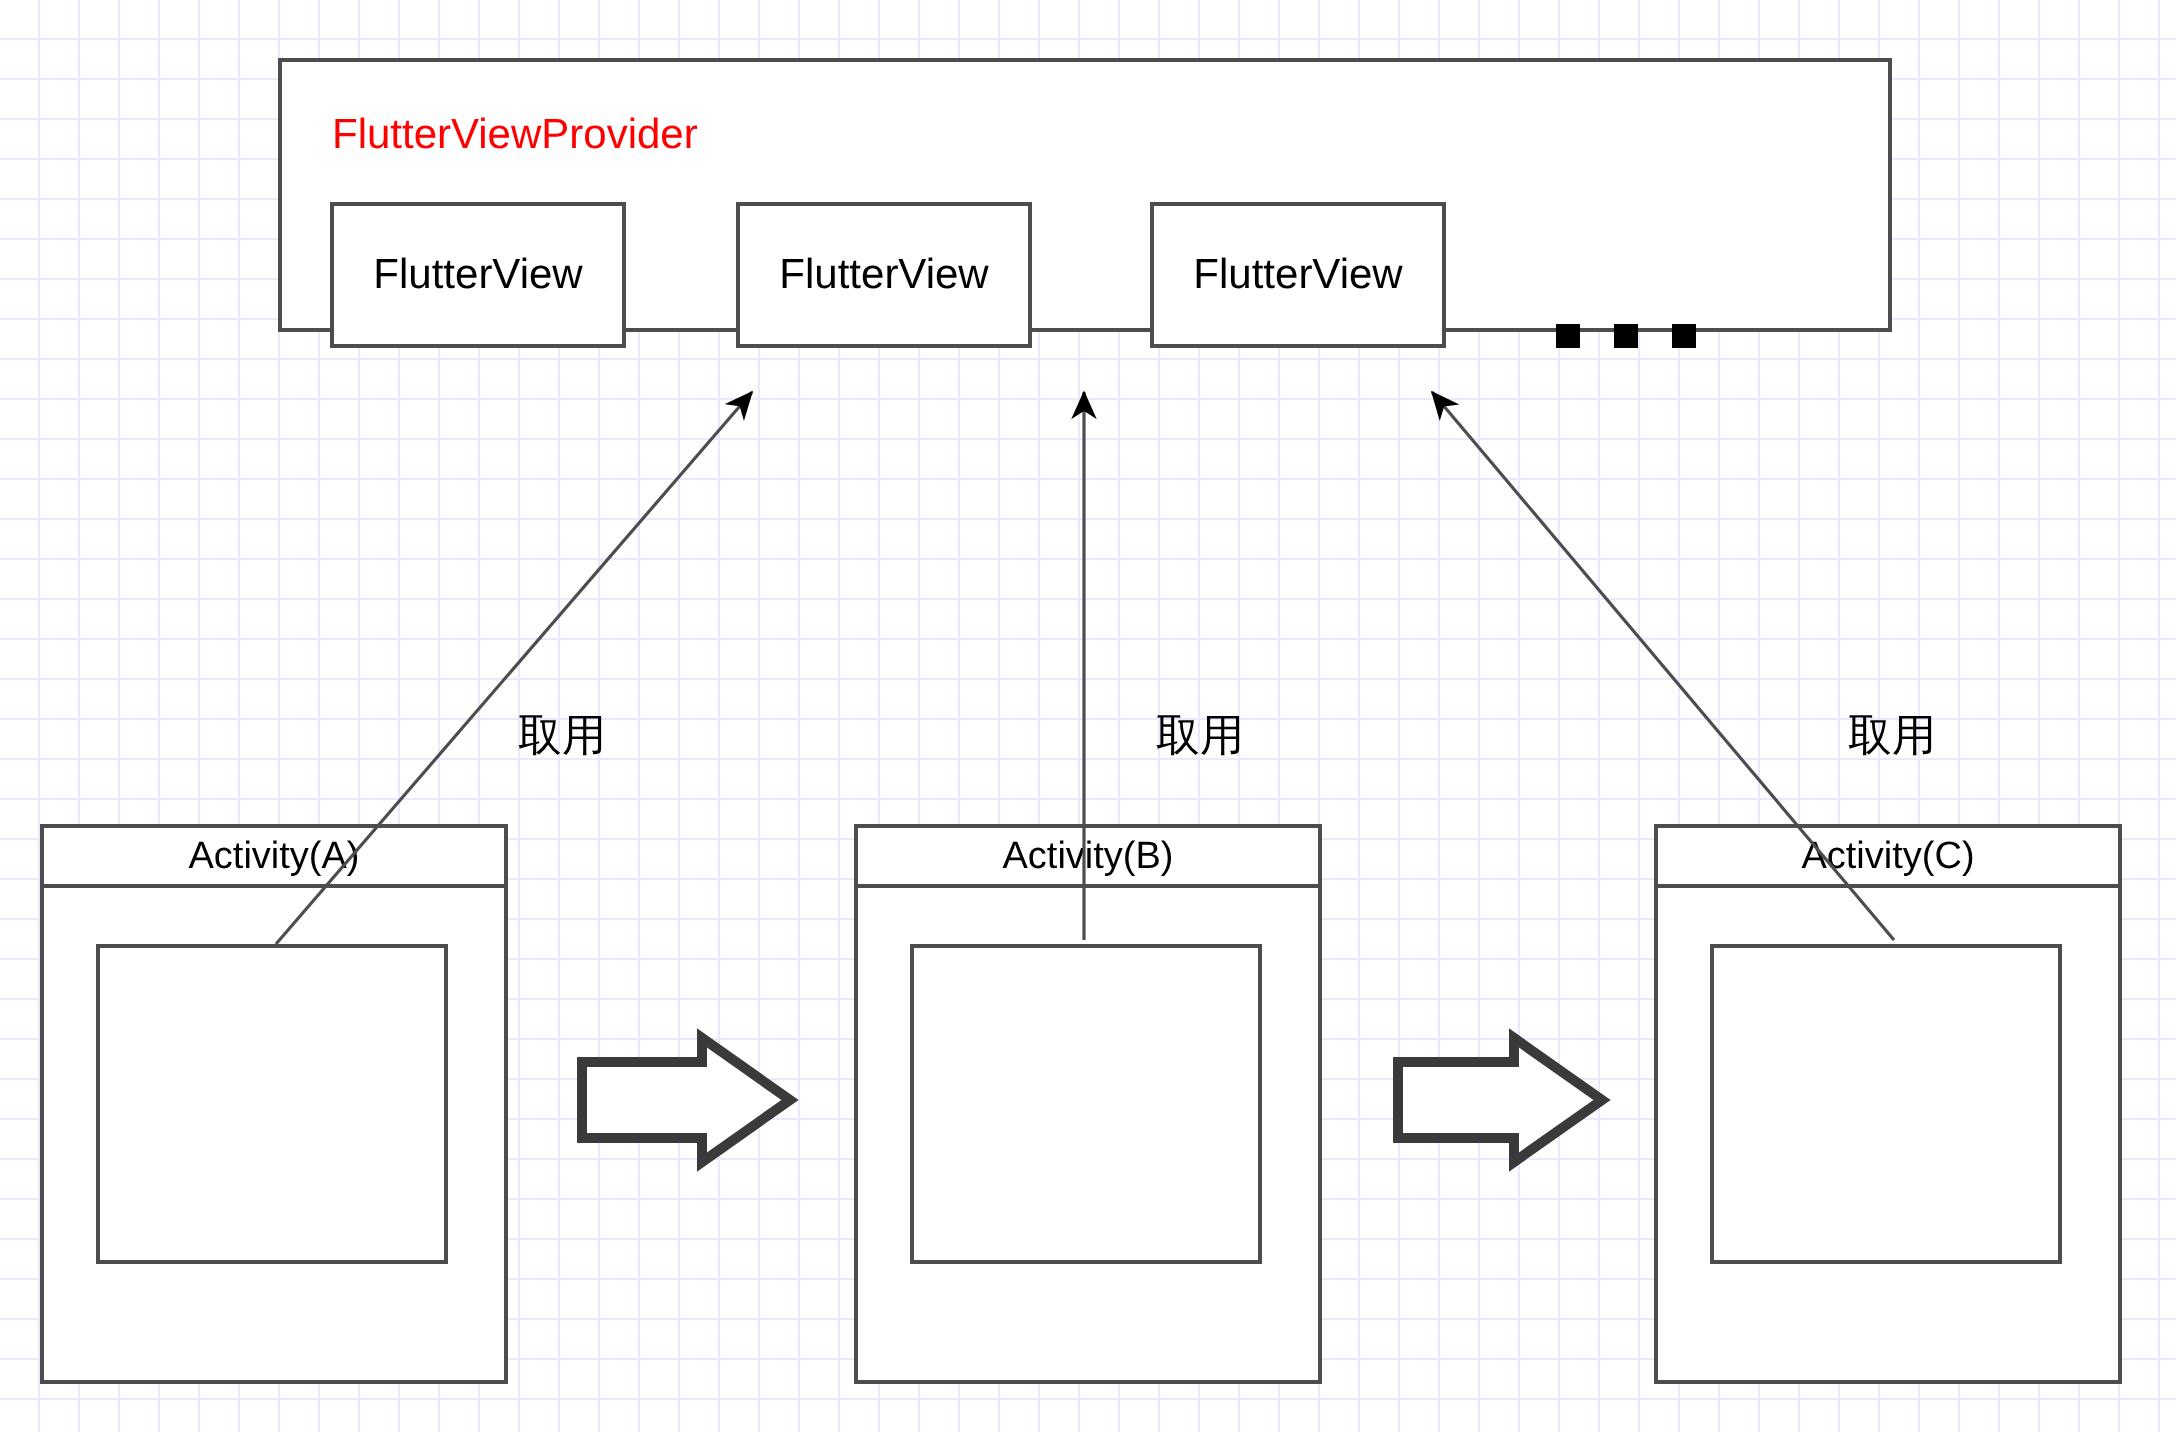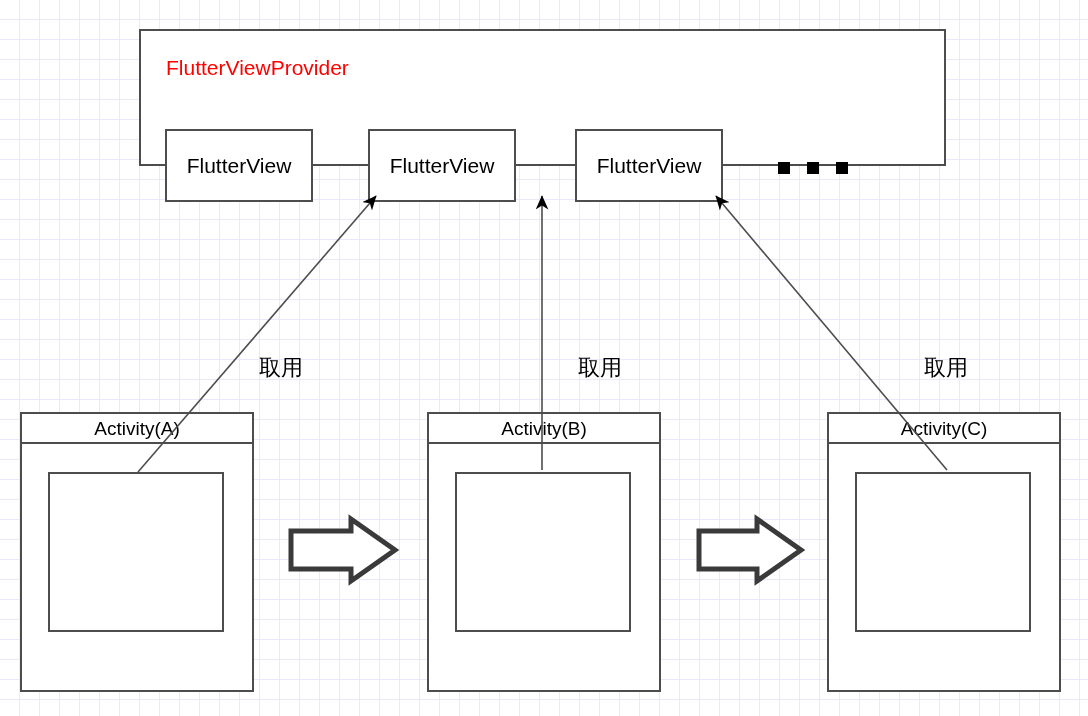--- a/index.html
+++ b/index.html
@@ -52,21 +52,20 @@
     position: absolute;
     top: 70px;
     width: 148px;
     height: 73px;
     box-sizing: border-box;
     border: 2px solid #4d4d4d;
     background: #ffffff;
     display: flex;
     align-items: center;
     justify-content: center;
-    margin-top: 28px;
   }
   .fv-1 { left: 24px; }
   .fv-2 { left: 227px; }
   .fv-3 { left: 434px; }
 
   .flutterview-label {
     font-size: 21px;
     color: #000000;
     white-space: nowrap;
     line-height: 1;

